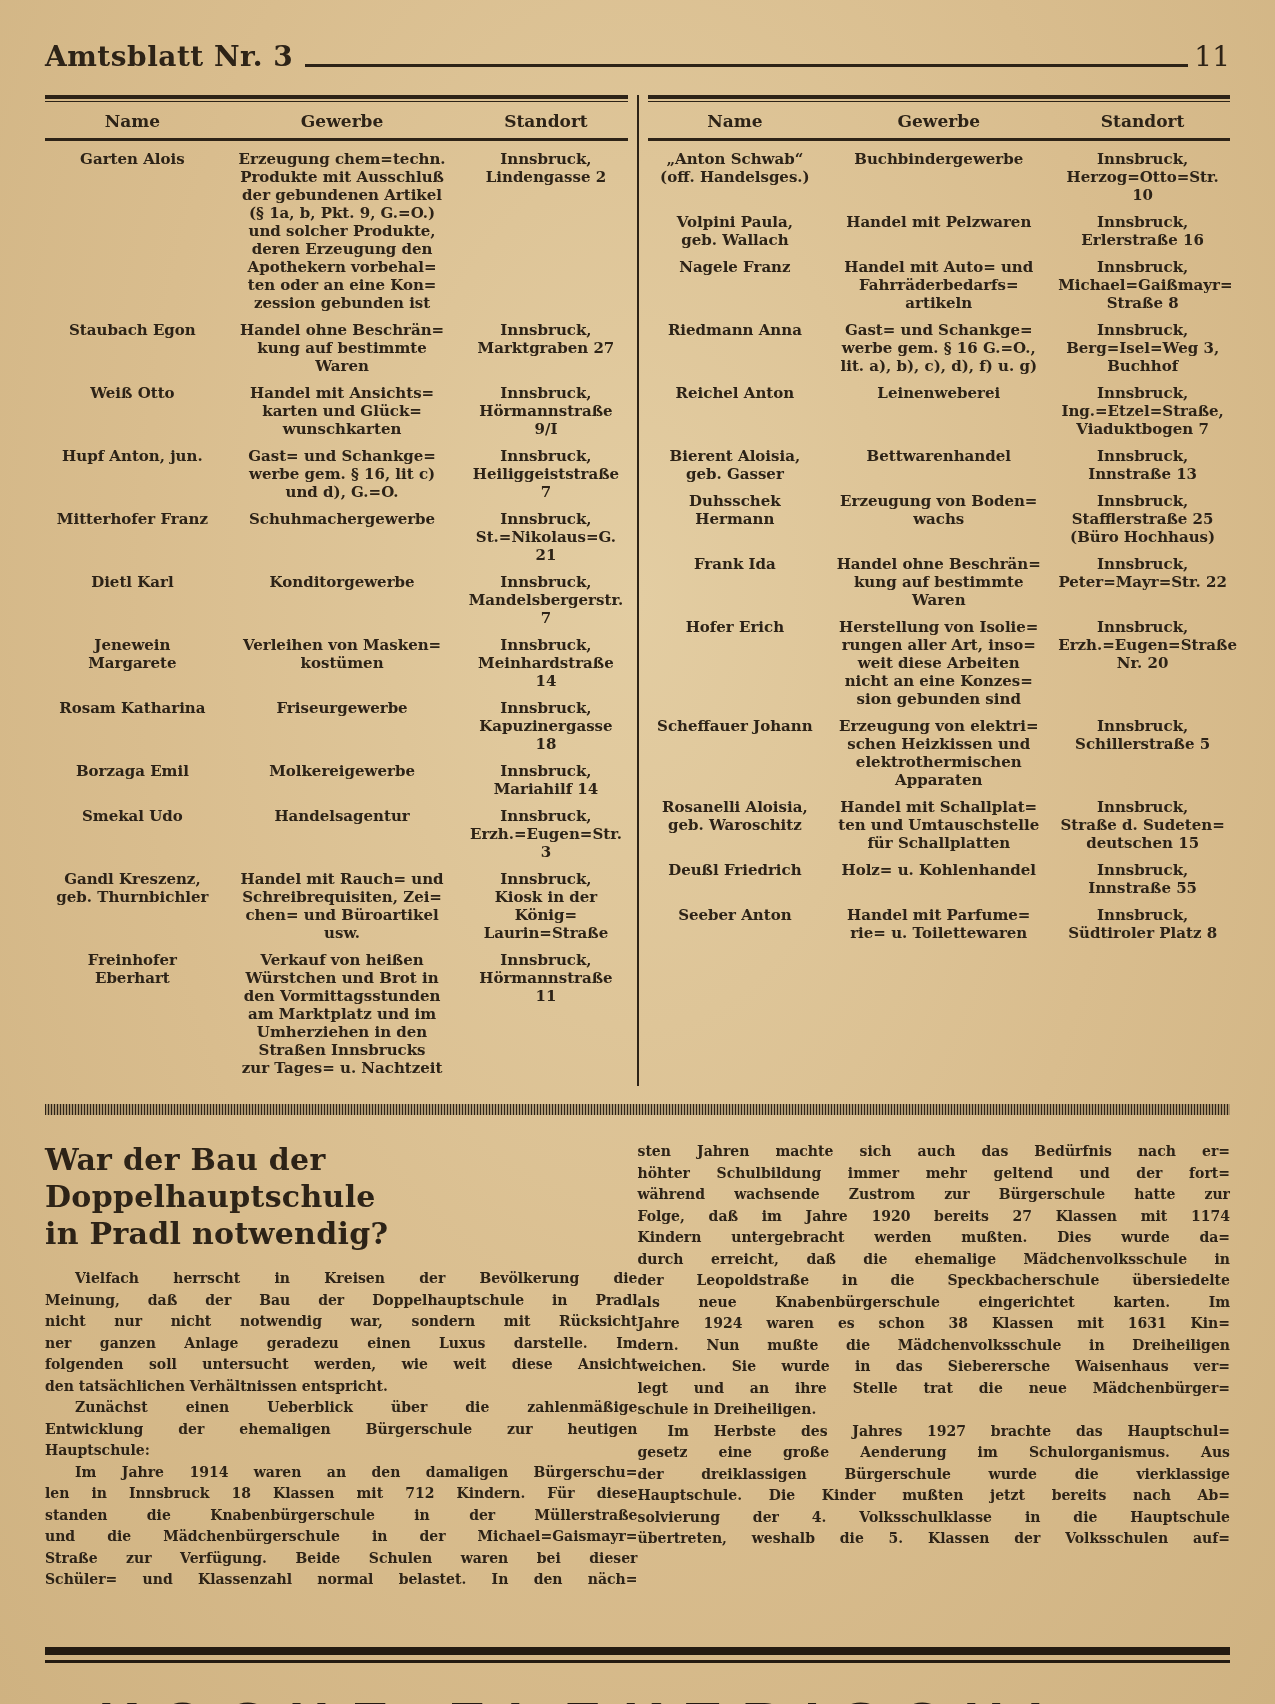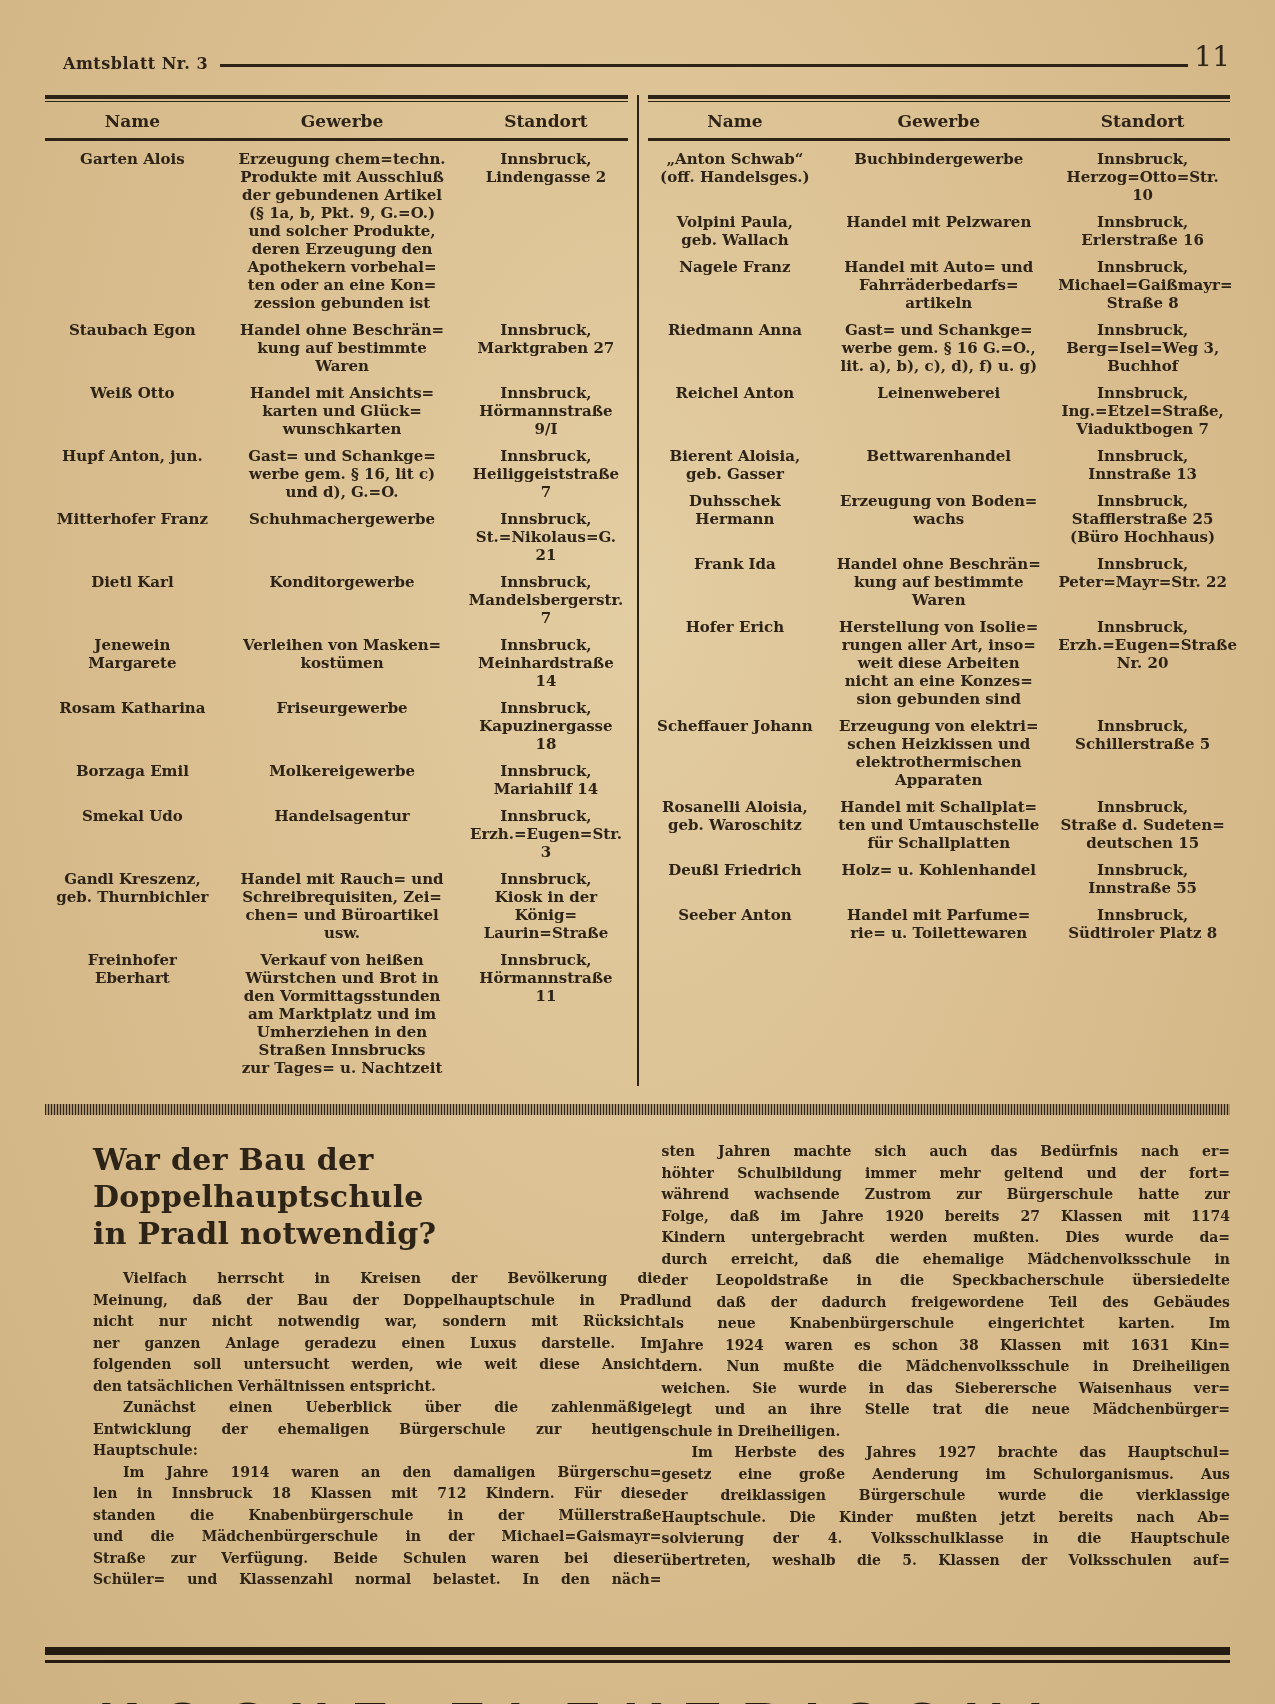--- a/index.html
+++ b/index.html
@@ -8,21 +8,21 @@
     background:
       radial-gradient(ellipse at 50% 35%, #e3cda2 0%, #d9bd8e 55%, #cfb281 100%);
     font-family:"DejaVu Serif", serif;
     color:#2d2317;
     overflow:hidden;
   }
   .page{box-sizing:border-box;width:1275px;height:1704px;padding:40px 45px 0 45px;}
 
   
   .hdr{display:flex;align-items:flex-end;}
-  .hdr-title{font-size:16px;font-weight:bold;white-space:nowrap;letter-spacing:.5px;margin-left:18px;}
+  .hdr-title{font-size:28px;font-weight:bold;white-space:nowrap;letter-spacing:.5px;}
   .hdr-line{flex:1;border-bottom:3px solid #2d2317;margin:0 6px 6px 12px;}
   .hdr-num{font-size:28px;font-weight:normal;}
 
   
   .tables{display:flex;margin-top:22px;align-items:stretch;}
   .btable{flex:1;}
   .vdiv{width:2px;background:#2d2317;margin:0 9px;}
   .rule-double{border-top:4px solid #2d2317;}
   .rule-double::after{content:'';display:block;height:1px;background:#2d2317;margin-top:2px;}
   .thead{display:flex;padding:9px 0 7px 0;font-weight:bold;font-size:17px;}
@@ -41,21 +41,21 @@
   .tcell.standort{width:28%;}
   .btable.right .tcell.name{width:30%;}
   .btable.right .tcell.gewerbe{width:40%;}
   .btable.right .tcell.standort{width:30%;}
 
   
   .hatch{height:11px;margin-top:18px;
     background:repeating-linear-gradient(90deg,#2d2317 0 1px,rgba(45,35,23,.25) 1px 3px);}
 
   
-  .article{display:flex;margin-top:26px;margin-left:48px;}
+  .article{display:flex;margin-top:26px;}
   .acol{flex:1;min-width:0;}
   .article-title{font-size:30px;font-weight:bold;line-height:37px;margin-bottom:16px;letter-spacing:.3px;}
   .aline{font-size:14px;font-weight:bold;line-height:21.5px;text-align:justify;text-align-last:justify;}
   .aline.lastline{text-align-last:left;}
   .aline.indent{text-indent:30px;}
 
   
   .ad{margin-top:56px;}
   .bar-thick{height:8px;background:#241b11;}
   .bar-thin{height:3px;background:#241b11;}
@@ -498,21 +498,20 @@
     <div class="acol">
       <div id="acol-right">
           <div class="apara">
             <div class="aline">sten Jahren machte sich auch das Bedürfnis nach er=</div>
             <div class="aline">höhter Schulbildung immer mehr geltend und der fort=</div>
             <div class="aline">während wachsende Zustrom zur Bürgerschule hatte zur</div>
             <div class="aline">Folge, daß im Jahre 1920 bereits 27 Klassen mit 1174</div>
             <div class="aline">Kindern untergebracht werden mußten. Dies wurde da=</div>
             <div class="aline">durch erreicht, daß die ehemalige Mädchenvolksschule in</div>
             <div class="aline">der Leopoldstraße in die Speckbacherschule übersiedelte</div>
-            <div class="aline">und daß der dadurch freigewordene Teil des Gebäudes</div>
             <div class="aline">als neue Knabenbürgerschule eingerichtet karten. Im</div>
             <div class="aline">Jahre 1924 waren es schon 38 Klassen mit 1631 Kin=</div>
             <div class="aline">dern. Nun mußte die Mädchenvolksschule in Dreiheiligen</div>
             <div class="aline">weichen. Sie wurde in das Sieberersche Waisenhaus ver=</div>
             <div class="aline">legt und an ihre Stelle trat die neue Mädchenbürger=</div>
             <div class="aline lastline">schule in Dreiheiligen.</div>
           </div>
           <div class="apara">
             <div class="aline indent">Im Herbste des Jahres 1927 brachte das Hauptschul=</div>
             <div class="aline">gesetz eine große Aenderung im Schulorganismus. Aus</div>

